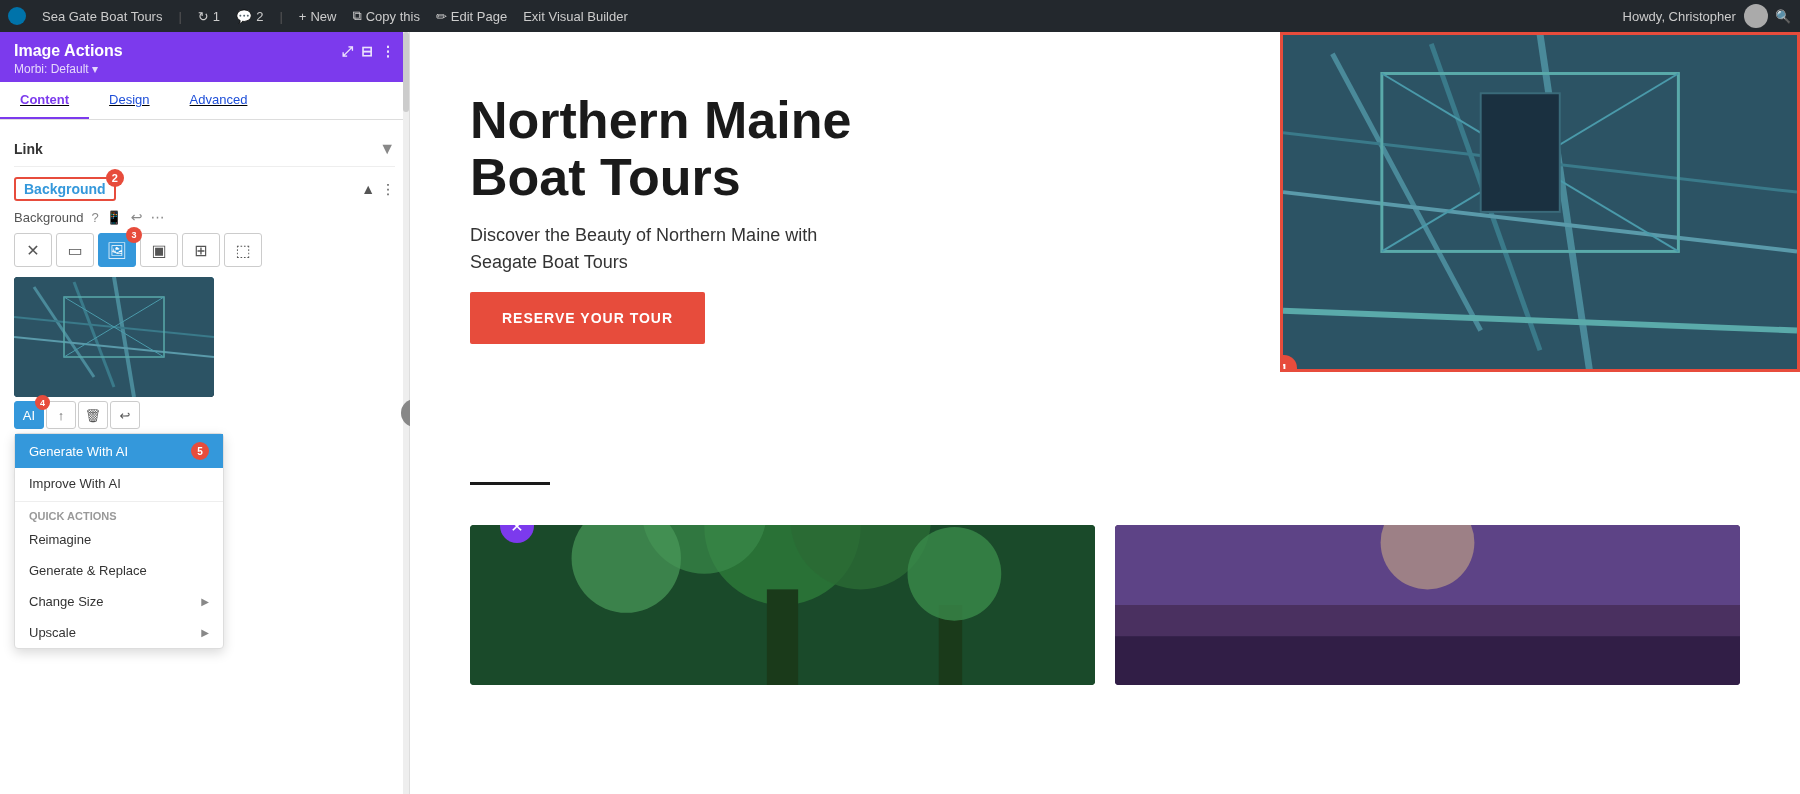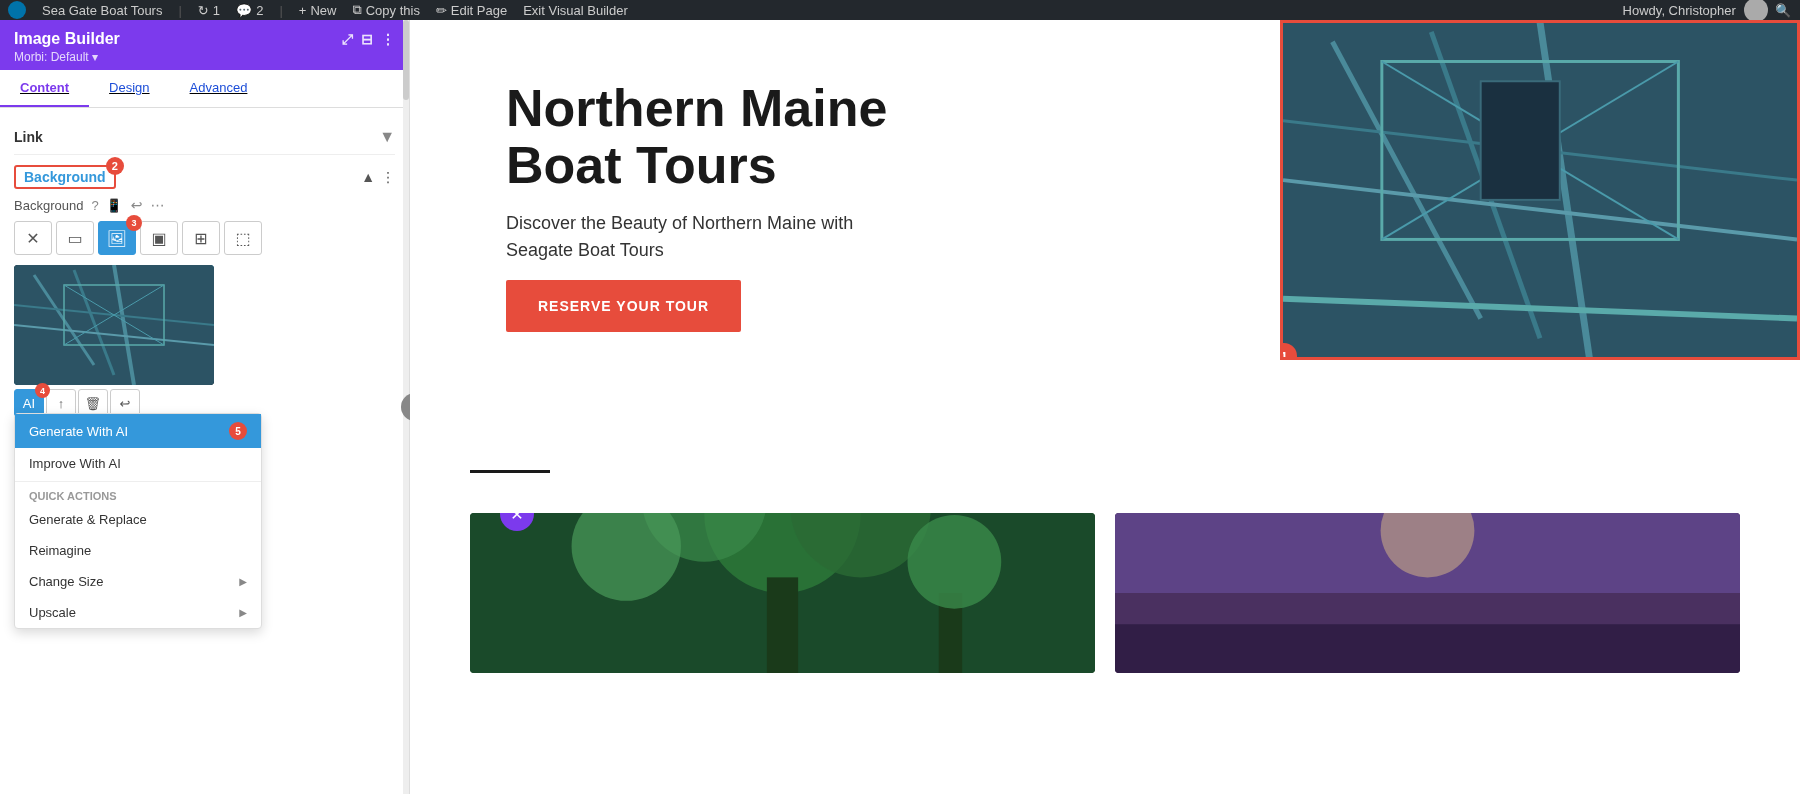--- a/index.html
+++ b/index.html
@@ -2,21 +2,21 @@
 <html><head>
   <meta charset="utf-8">
   <style>
     * { box-sizing: border-box; margin: 0; padding: 0; }
     body { font-family: -apple-system, BlinkMacSystemFont, 'Segoe UI', sans-serif; display: flex; flex-direction: column; height: 794px; overflow: hidden; background: #f0f0f0; }
 
     
     .top-bar {
       background: #23282d;
       color: #ccc;
-      height: 20px;
+      height: 32px;
       display: flex;
       align-items: center;
       padding: 0 8px;
       gap: 16px;
       flex-shrink: 0;
       font-size: 13px;
     }
     .top-bar-item {
       display: flex; align-items: center; gap: 4px; color: #ccc; cursor: pointer; white-space: nowrap;
     }
@@ -144,22 +144,22 @@
       width: 30px; height: 28px;
       border: 1px solid #ccc; background: #fff;
       cursor: pointer; display: flex; align-items: center; justify-content: center;
       font-size: 13px; color: #555; border-radius: 3px;
     }
     .img-action-btn.ai { background: #3498db; border-color: #3498db; color: #fff; position: relative; }
 
     
     .dropdown-menu {
       position: absolute;
-      top: 24px; left: 0;
-      width: 248px;
+      top: 32px; left: 0;
+      width: 210px;
       background: #fff;
       border: 1px solid #ddd;
       border-radius: 4px;
       box-shadow: 0 4px 12px rgba(0,0,0,0.15);
       z-index: 100;
     }
     .dropdown-item {
       padding: 8px 14px;
       font-size: 13px;
       cursor: pointer;
@@ -189,21 +189,21 @@
 
     
     .field-row { margin-top: 12px; font-size: 13px; color: #555; }
     .field-row label { display: block; margin-bottom: 4px; font-weight: 500; }
 
     
     .right-content { flex: 1; overflow: hidden; position: relative; }
     .website-preview { width: 100%; height: 100%; overflow-y: auto; background: #fff; }
 
     
-    .hero { padding: 60px 60px 40px; display: flex; flex-direction: column; gap: 16px; position: relative; margin-left: 36px; }
+    .hero { padding: 60px 60px 40px; display: flex; flex-direction: column; gap: 16px; position: relative; }
     .hero-title { font-size: 52px; font-weight: 800; color: #1a1a1a; line-height: 1.1; max-width: 420px; }
     .hero-sub { font-size: 18px; color: #333; max-width: 380px; line-height: 1.5; }
     .hero-btn {
       background: #e74c3c; color: #fff;
       padding: 18px 32px;
       font-size: 14px; font-weight: 700; letter-spacing: 1px;
       border: none; cursor: pointer; border-radius: 2px;
       width: fit-content; text-transform: uppercase;
     }
 
@@ -317,21 +317,21 @@
     <span style="color:#ccc;cursor:pointer;">🔍</span>
   </div>
 </div>
 
 <div class="main-layout">
 
   <div class="left-panel">
 
     <div class="panel-header">
       <div class="panel-title">
-        <span>Image Builder</span>
+        <span>Image Actions</span>
         <div class="panel-header-icons">
           <span class="panel-header-icon">⤢</span>
           <span class="panel-header-icon">⊟</span>
           <span class="panel-header-icon">⋮</span>
         </div>
       </div>
       <div class="panel-subtitle">Morbi: Default ▾</div>
     </div>
 
     <div class="tabs">
@@ -417,24 +417,24 @@
               <span style="background:#e74c3c;color:#fff;border-radius:50%;width:18px;height:18px;font-size:10px;display:flex;align-items:center;justify-content:center;font-weight:700;">5</span>
             </div>
             <div class="dropdown-item">
               <span>Improve With AI</span>
             </div>
             <hr class="dropdown-divider">
             <div class="dropdown-section-label">
               <span>Quick Actions</span>
             </div>
             <div class="dropdown-item">
+              <span>Reimagine</span>
+            </div>
+            <div class="dropdown-item">
               <span>Generate &amp; Replace</span>
-            </div>
-            <div class="dropdown-item">
-              <span>Reimagine</span>
             </div>
             <div class="dropdown-item">
               <span>Change Size</span>
               <span class="arrow">▶</span>
             </div>
             <div class="dropdown-item">
               <span>Upscale</span>
               <span class="arrow">▶</span>
             </div>
           </div>

